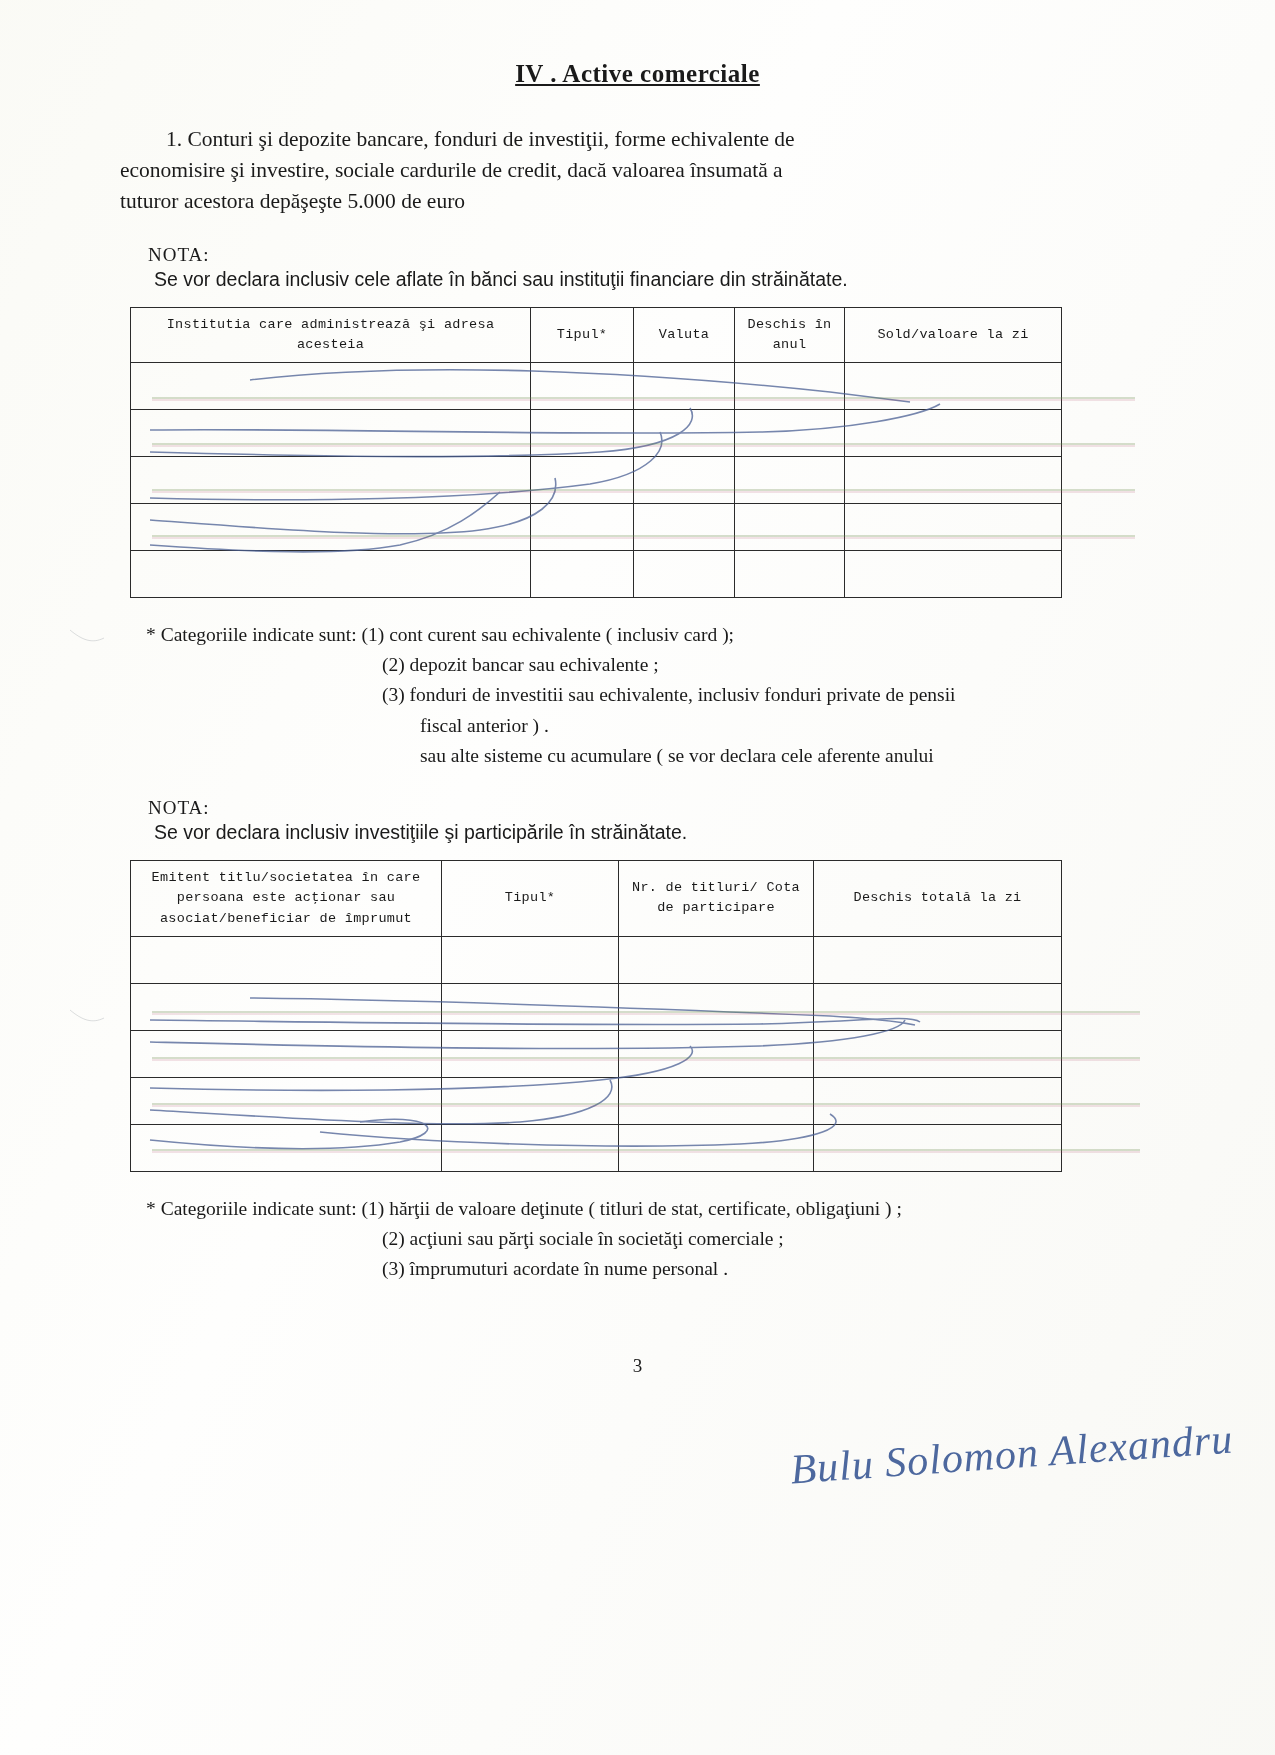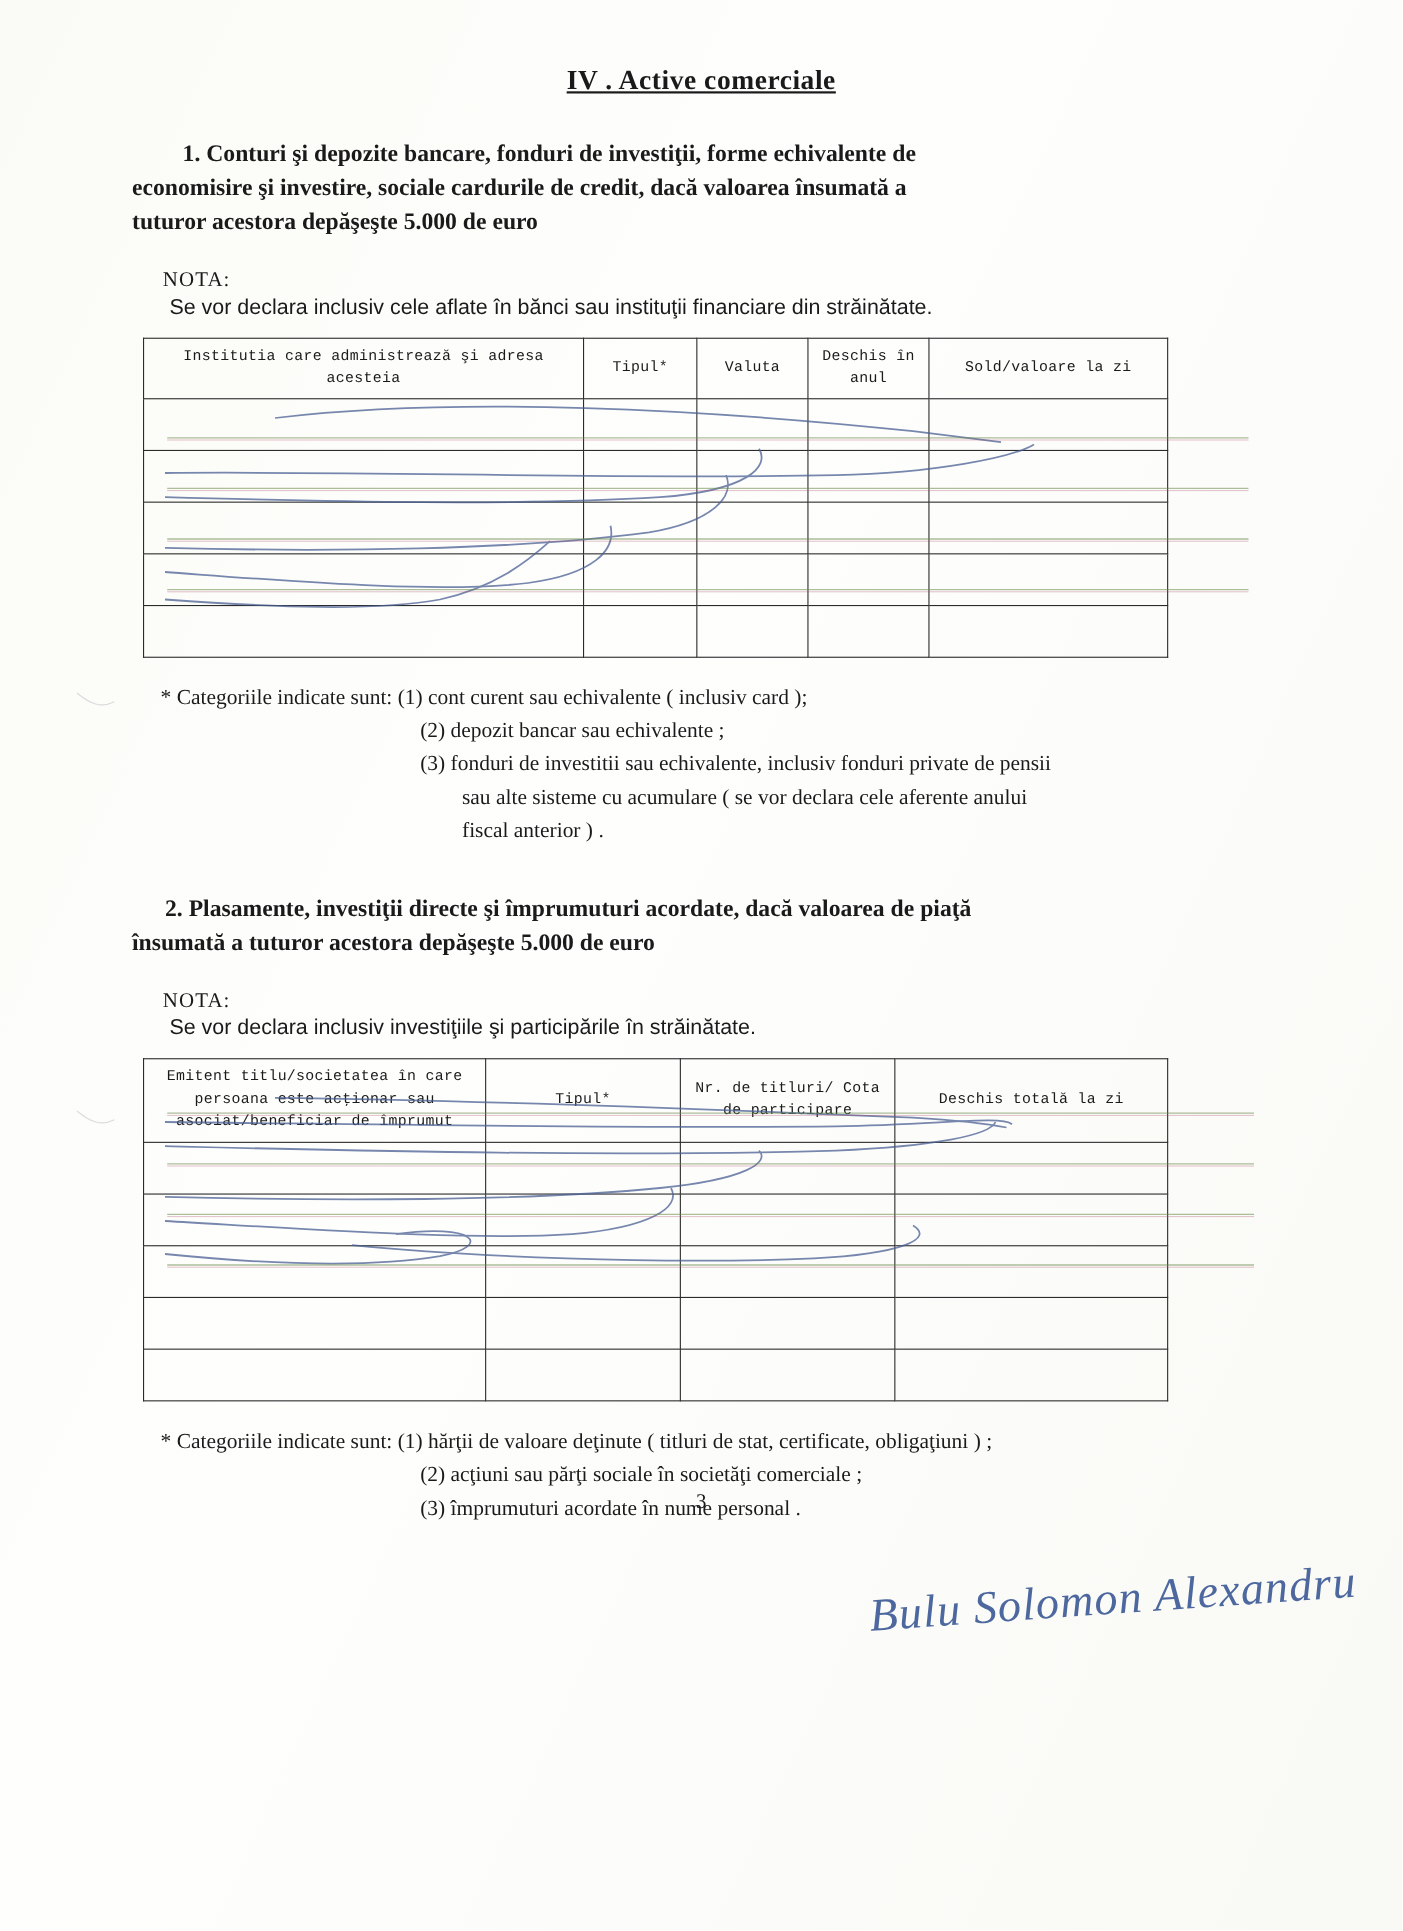--- a/index.html
+++ b/index.html
@@ -38,21 +38,21 @@
     font-size: 25px;
     font-weight: bold;
     margin: 60px 0 0 0;
     text-decoration: underline;
     letter-spacing: 0.5px;
     font-family: "Liberation Serif", serif;
   }
 
   .section-heading {
     font-size: 21.5px;
-    font-weight: bold;
+    font-weight: normal;
     line-height: 1.45;
     margin: 36px 0 0 0;
     font-family: "Liberation Serif", serif;
   }
   .s1 { text-indent: 46px; }
   .s2 { text-indent: 30px; margin-top: 40px; }
 
   .nota-label {
     font-size: 19px;
     margin: 26px 0 0 28px;
@@ -214,28 +214,24 @@
           <td class="cell"></td>
           <td class="cell"></td>
         </tr>
       </tbody>
     </table>
 
     <div class="legend">
       <div class="lead">* Categoriile indicate sunt: (1) cont curent sau echivalente ( inclusiv card );</div>
       <div class="cont">(2) depozit bancar sau echivalente ;</div>
       <div class="cont">(3) fonduri de investitii sau echivalente, inclusiv fonduri private de pensii</div>
+      <div class="cont2">fiscal anterior ) .</div>
       <div class="cont2">sau alte sisteme cu acumulare ( se vor declara cele aferente anului</div>
-      <div class="cont2">fiscal anterior ) .</div>
     </div>
 
-    <div class="section-heading s2">
-      <span>2. Plasamente, investiţii directe şi împrumuturi acordate, dacă valoarea de piaţă</span><br>
-      <span>însumată a tuturor acestora depăşeşte 5.000 de euro</span>
-    </div>
 
     <div class="nota-label">NOTA:</div>
     <div class="nota-text">Se vor declara inclusiv investiţiile şi participările în străinătate.</div>
 
     <table class="form-table t2">
       <colgroup>
         <col class="d1">
           <col class="d2">
           <col class="d3">
           <col class="d4">

